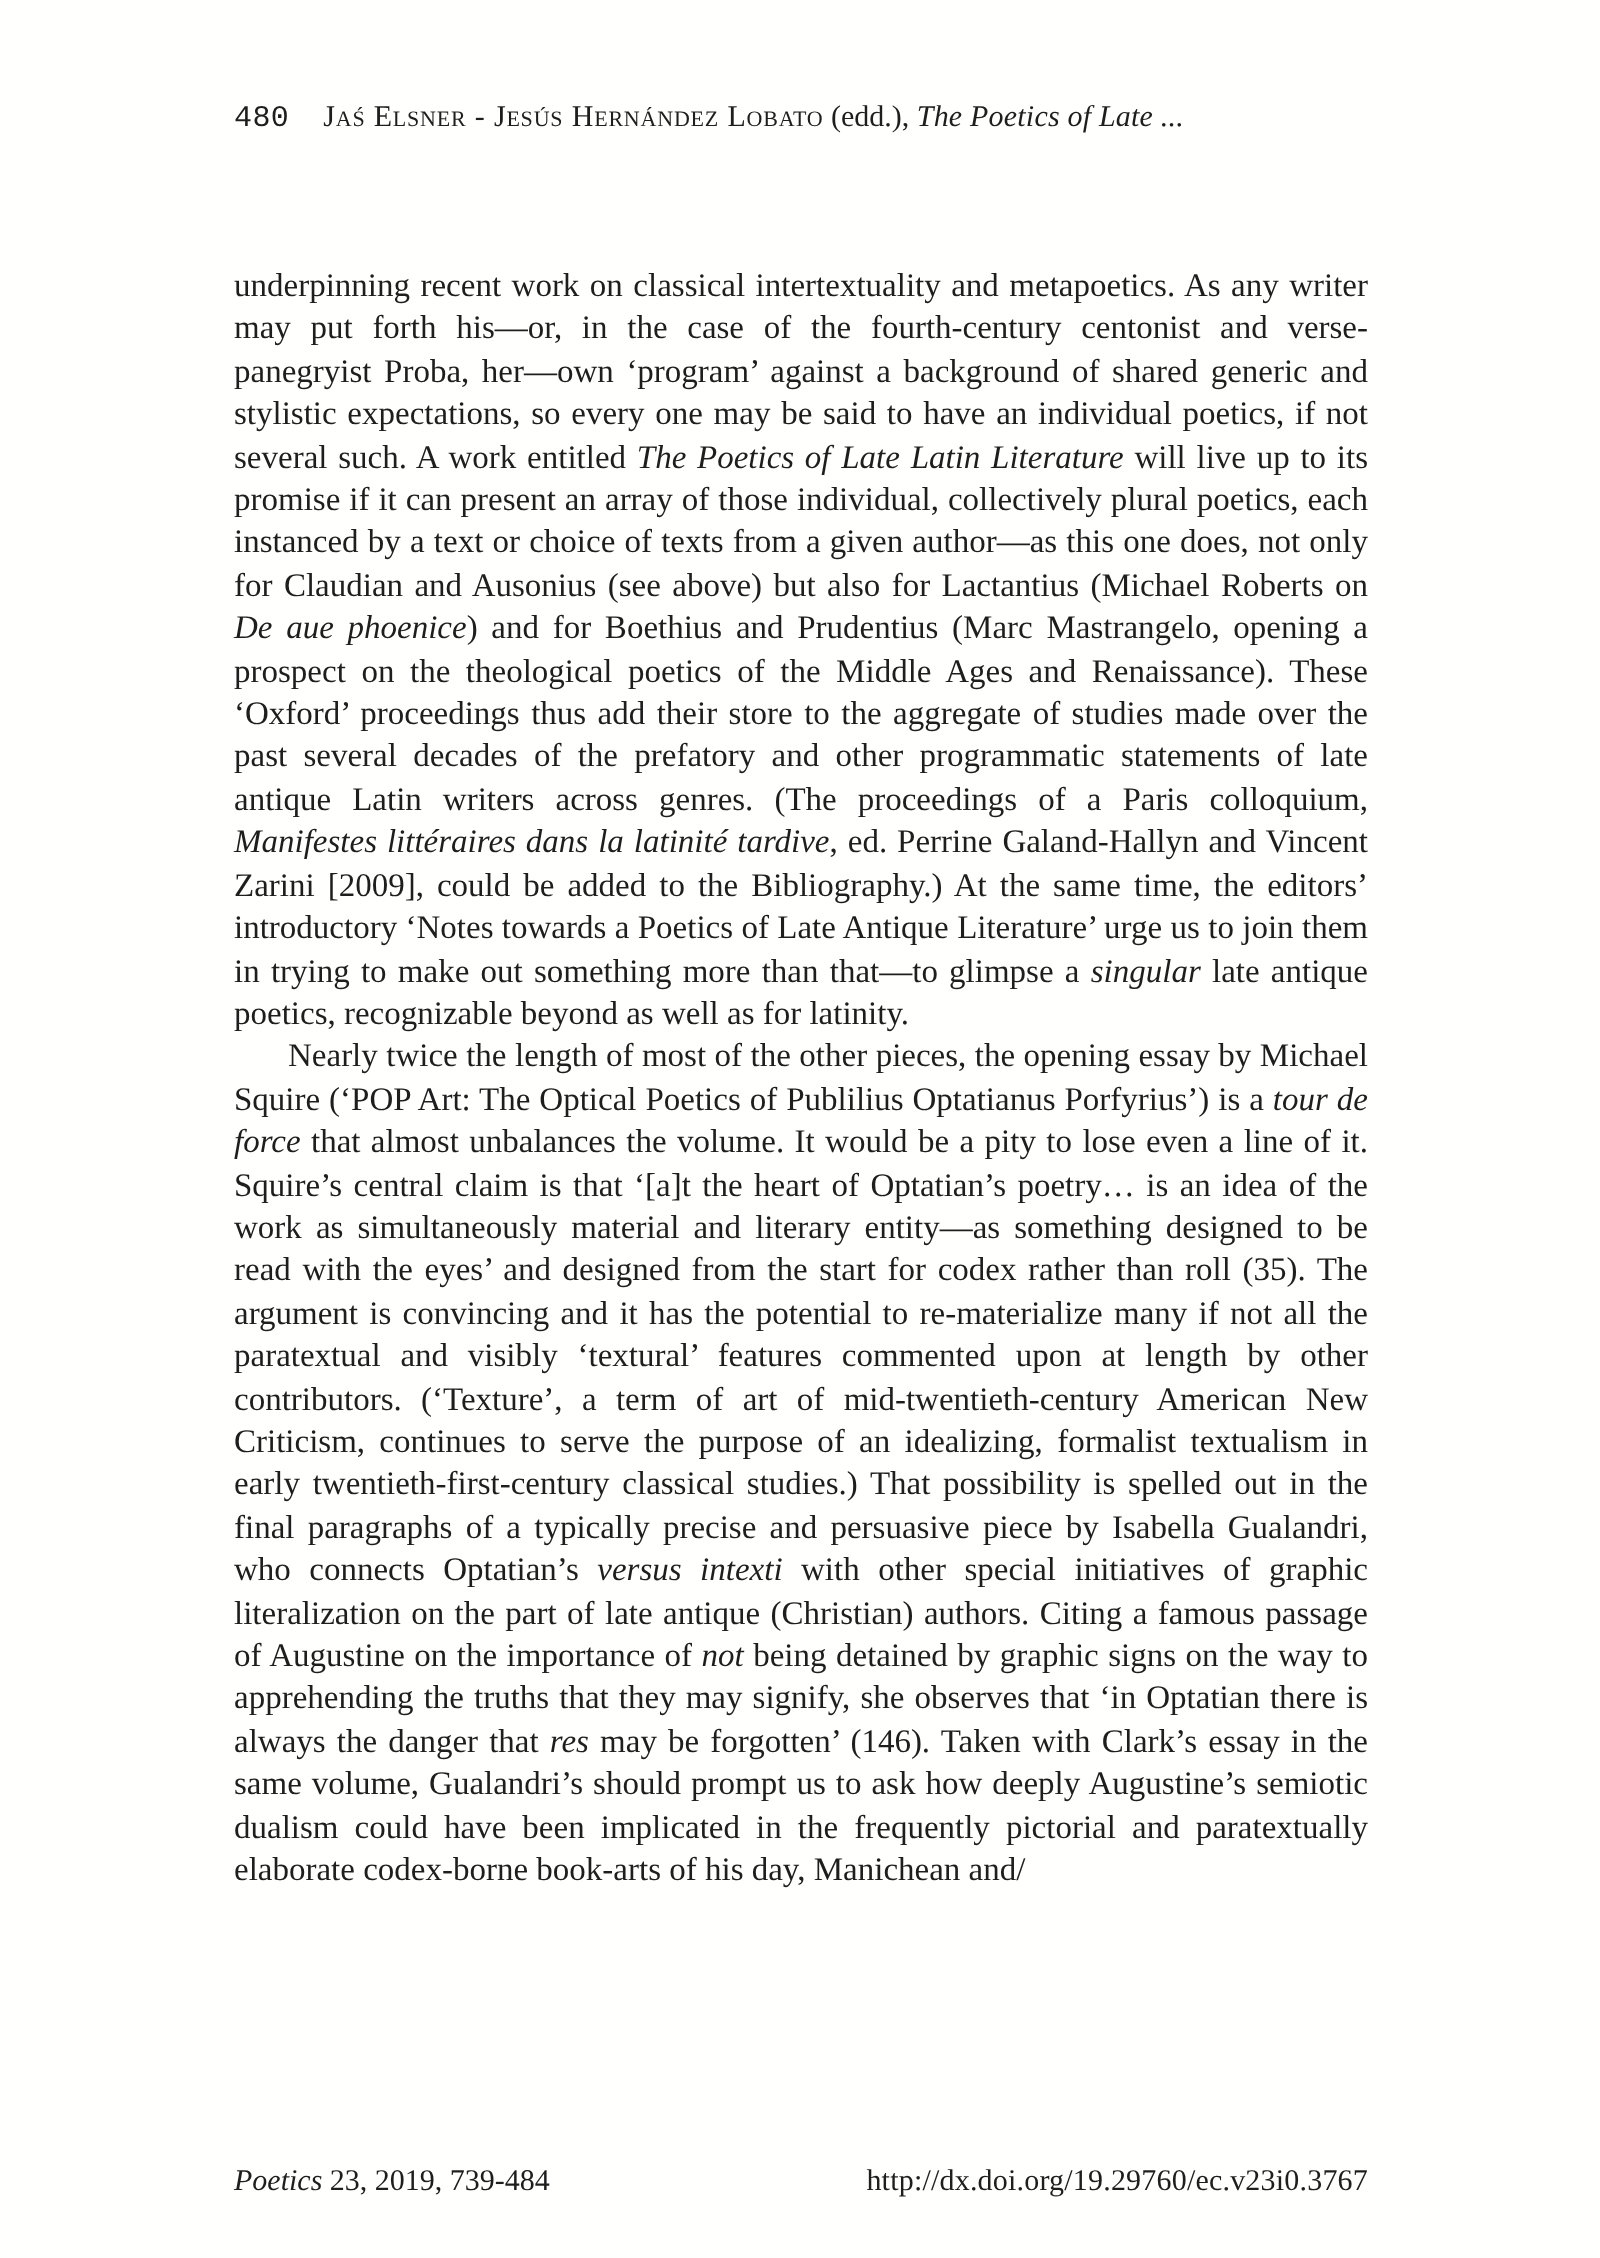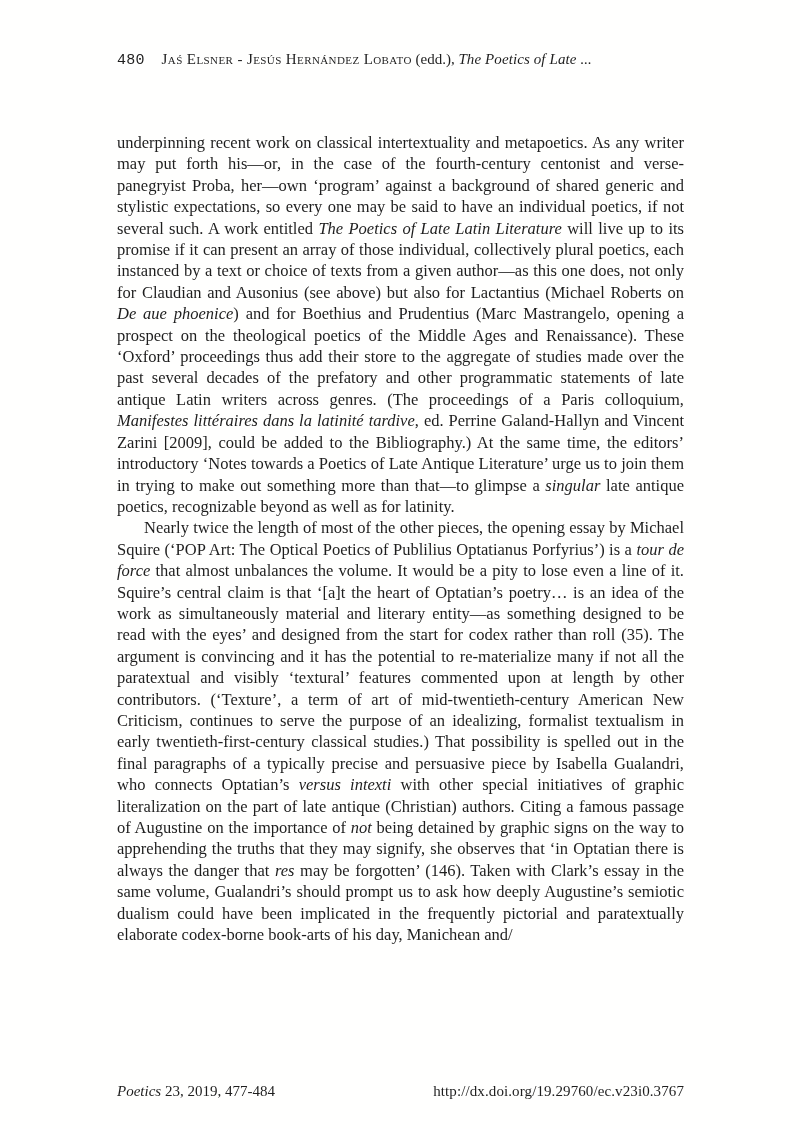--- a/index.html
+++ b/index.html
@@ -74,20 +74,20 @@
     <span class="pagenum">480</span><span class="running-head"><span class="smallcaps">Jaś Elsner - Jesús Hernández Lobato</span><span> (edd.), </span><i>The Poetics of Late ...</i></span>
   </header>
 
   <main class="body-text">
       <p class="para"><span>underpinning recent work on classical intertextuality and metapoetics. As any writer may put forth his—or, in the case of the fourth-century centonist and verse-panegryist Proba, her—own ‘program’ against a background of shared generic and stylistic expectations, so every one may be said to have an individual poetics, if not several such. A work entitled </span><i>The Poetics of Late Latin Literature</i><span> will live up to its promise if it can present an array of those individual, collectively plural poetics, each instanced by a text or choice of texts from a given author—as this one does, not only for Claudian and Ausonius (see above) but also for Lactantius (Michael Roberts on </span><i>De aue phoenice</i><span>) and for Boethius and Prudentius (Marc Mastrangelo, opening a prospect on the theological poetics of the Middle Ages and Renaissance). These ‘Oxford’ proceedings thus add their store to the aggregate of studies made over the past several decades of the prefatory and other programmatic statements of late antique Latin writers across genres. (The proceedings of a Paris colloquium, </span><i>Manifestes littéraires dans la latinité tardive</i><span>, ed. Perrine Galand-Hallyn and Vincent Zarini [2009], could be added to the Bibliography.) At the same time, the editors’ introductory ‘Notes towards a Poetics of Late Antique Literature’ urge us to join them in trying to make out something more than that—to glimpse a </span><i>singular</i><span> late antique poetics, recognizable beyond as well as for latinity.</span></p>
       <p class="para indent"><span>Nearly twice the length of most of the other pieces, the opening essay by Michael Squire (‘POP Art: The Optical Poetics of Publilius Optatianus Porfyrius’) is a </span><i>tour de force</i><span> that almost unbalances the volume. It would be a pity to lose even a line of it. Squire’s central claim is that ‘[a]t the heart of Optatian’s poetry… is an idea of the work as simultaneously material and literary entity—as something designed to be read with the eyes’ and designed from the start for codex rather than roll (35). The argument is convincing and it has the potential to re-materialize many if not all the paratextual and visibly ‘textural’ features commented upon at length by other contributors. (‘Texture’, a term of art of mid-twentieth-century American New Criticism, continues to serve the purpose of an idealizing, formalist textualism in early twentieth-first-century classical studies.) That possibility is spelled out in the final paragraphs of a typically precise and persuasive piece by Isabella Gualandri, who connects Optatian’s </span><i>versus intexti</i><span> with other special initiatives of graphic literalization on the part of late antique (Christian) authors. Citing a famous passage of Augustine on the importance of </span><i>not</i><span> being detained by graphic signs on the way to apprehending the truths that they may signify, she observes that ‘in Optatian there is always the danger that </span><i>res</i><span> may be forgotten’ (146). Taken with Clark’s essay in the same volume, Gualandri’s should prompt us to ask how deeply Augustine’s semiotic dualism could have been implicated in the frequently pictorial and paratextually elaborate codex-borne book-arts of his day, Manichean and/</span></p>
     </main>
 
   <footer class="page-footer">
     <div class="footer-left">
-      <i>Poetics</i><span> 23, 2019, 477-484</span>
+      <i>Poetics</i><span> 23, 2019, 739-484</span>
     </div>
     <div class="footer-right">
       <span>http://dx.doi.org/19.29760/ec.v23i0.3767</span>
     </div>
   </footer>
 
 </div>
 
 </body></html>

